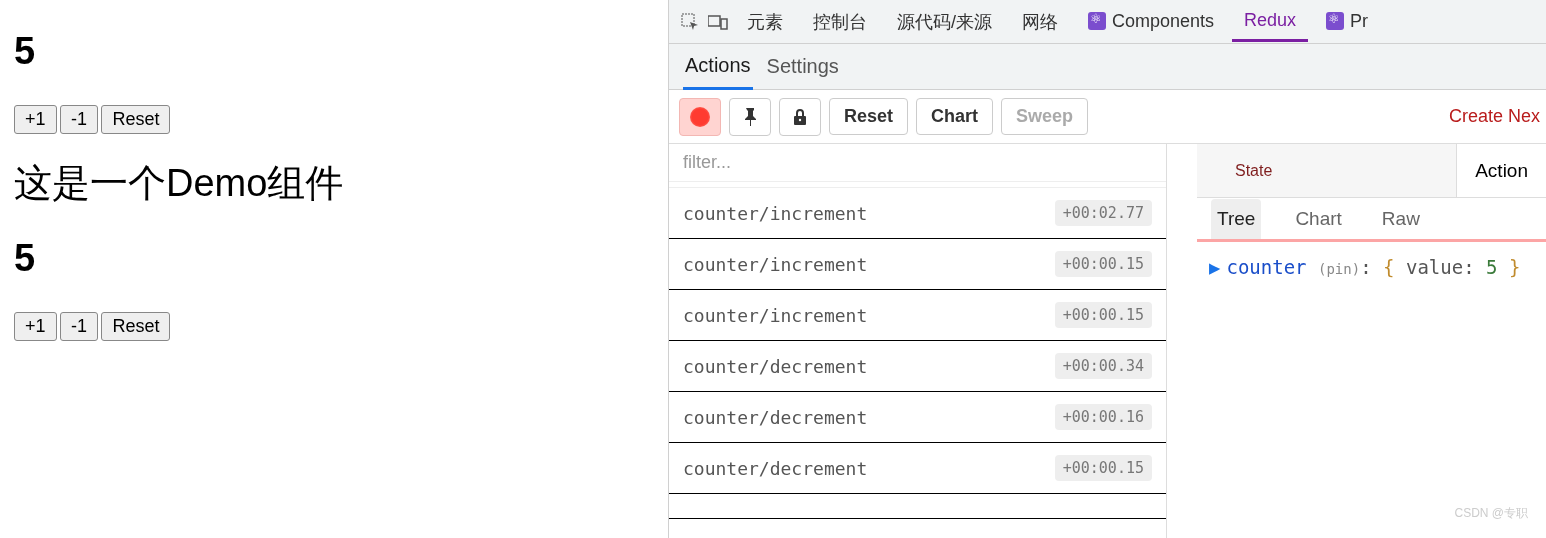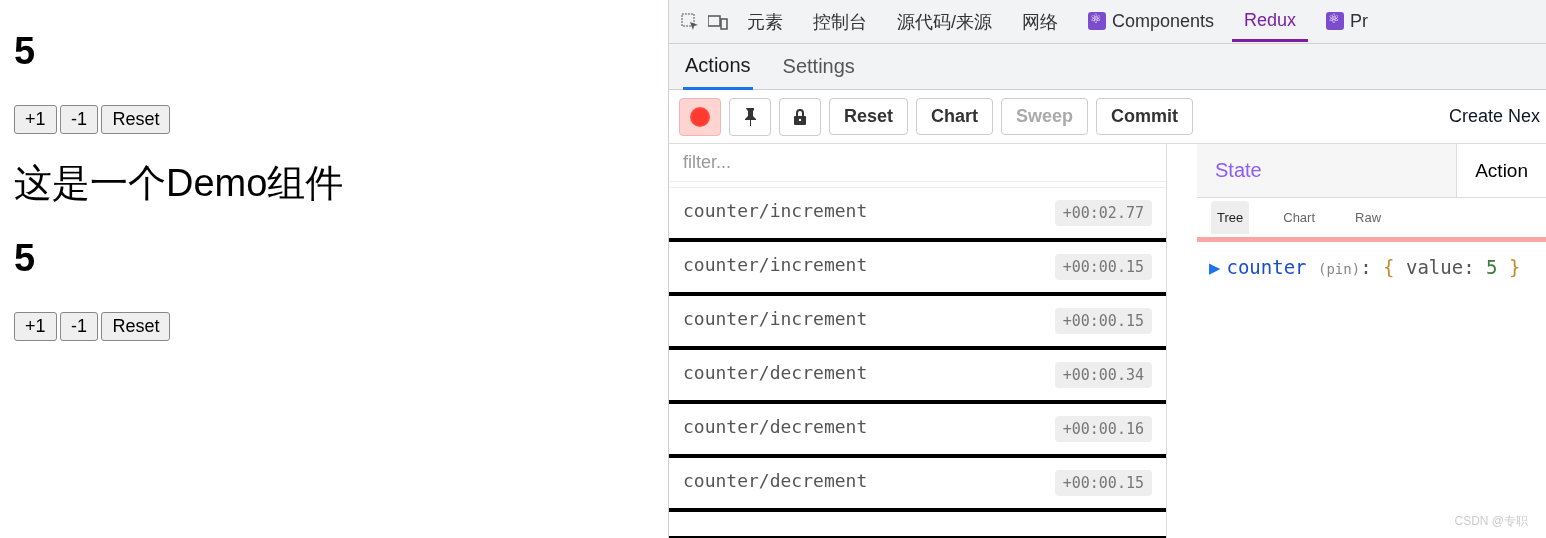--- a/index.html
+++ b/index.html
@@ -9,57 +9,57 @@
 .app-pane h2 { font-size: 38px; font-weight: 400; margin: 24px 0 28px 0; }
 .app-pane .btn-row { margin-bottom: 8px; }
 .app-pane button { font-size: 18px; padding: 3px 10px; border: 1px solid #888; background: #efefef; border-radius: 3px; cursor: pointer; margin-right: -1px; }
 .devtools { flex: 1; display: flex; flex-direction: column; border-left: 1px solid #d0d0d0; background: #fff; min-width: 0; }
 .dt-topbar { display: flex; align-items: center; height: 44px; background: #f1f3f4; border-bottom: 1px solid #d0d0d0; padding: 0 10px; gap: 6px; font-size: 18px; color: #333; }
 .dt-topbar .ic { width: 22px; height: 22px; display: flex; align-items: center; justify-content: center; color: #555; }
 .dt-topbar .tab { padding: 8px 12px; cursor: pointer; white-space: nowrap; }
 .dt-topbar .tab.active { color: #7b1fa2; border-bottom: 3px solid #7b1fa2; }
 .dt-topbar .tab .react-ic { display:inline-block; width:18px; height:18px; background:#7b4dce; border-radius:3px; margin-right:6px; vertical-align:-3px; position:relative; }
 .dt-topbar .tab .react-ic::after { content:"⚛"; color:#fff; font-size:13px; position:absolute; left:2px; top:-1px; }
-.dt-subtabs { display: flex; align-items: center; height: 46px; background: #f1f3f4; border-bottom: 1px solid #d0d0d0; padding: 0 14px; gap: 28px; font-size: 20px; color: #555; }
+.dt-subtabs { display: flex; align-items: center; height: 46px; background: #f1f3f4; border-bottom: 1px solid #d0d0d0; padding: 0 14px; gap: 12px; font-size: 20px; color: #555; }
 .dt-subtabs .stab { padding: 10px 2px; cursor: pointer; }
 .dt-subtabs .stab.active { color: #1a1a1a; border-bottom: 3px solid #1a73e8; font-weight: 500; }
 .dt-toolbar { display: flex; align-items: center; height: 54px; border-bottom: 1px solid #ddd; padding: 0 10px; gap: 8px; }
 .dt-toolbar .icbtn { width: 42px; height: 38px; border: 1px solid #ccc; border-radius: 4px; background: #fff; display: flex; align-items: center; justify-content: center; cursor: pointer; }
 .dt-toolbar .icbtn.rec { background: #ffd4d1; border-color: #f3b7b3; }
 .dt-toolbar .rec-dot { width: 20px; height: 20px; border-radius: 50%; background: radial-gradient(circle,#ff3b30 55%,#ff8a80 100%); }
 .dt-toolbar .txtbtn { padding: 7px 14px; border: 1px solid #ccc; border-radius: 4px; background: #fff; font-size: 18px; font-weight: 600; cursor: pointer; color: #333; }
 .dt-toolbar .txtbtn.disabled { color: #aaa; cursor: default; }
 .dt-toolbar .spacer { flex: 1; }
-.dt-toolbar .linkbtn { font-size: 18px; color: #0f172a; cursor: pointer; margin-right: -4px; white-space:nowrap; }
+.dt-toolbar .linkbtn { font-size: 18px; color: #b91c1c; cursor: pointer; margin-right: -4px; white-space:nowrap; }
 .dt-body { flex: 1; display: flex; min-height: 0; gap: 30px; }
 .actions-col { width: 498px; display: flex; flex-direction: column; border-right: 1px solid #ddd; }
 .filter-row { padding: 8px 14px; border-bottom: 1px solid #eee; }
 .filter-row input { width: 100%; border: none; outline: none; font-size: 18px; color: #333; background: transparent; }
 .filter-row input::placeholder { color: #999; }
 .action-list { flex: 1; overflow-y: scroll; position: relative; }
 .action-list::-webkit-scrollbar { width: 18px; }
 .action-list::-webkit-scrollbar-track { background: #f1f1f1; }
 .action-list::-webkit-scrollbar-thumb { background: #c7c7c7; border: 2px solid #f1f1f1; border-radius: 2px; }
-.action-item { display: flex; align-items: flex-start; justify-content: space-between; padding: 12px 14px; border-bottom: 4px solid #000000; font-family: Menlo, Consolas, monospace; font-size: 18px; color: #555; }
+.action-item { display: flex; align-items: center; justify-content: space-between; padding: 12px 14px; border-bottom: 1px solid #000000; font-family: Menlo, Consolas, monospace; font-size: 18px; color: #555; }
 .action-item .ts { background: #eee; border-radius: 4px; padding: 4px 8px; font-size: 15px; color: #777; }
 .state-col { flex: 1; display: flex; flex-direction: column; min-width: 0; }
 .state-head { display: flex; align-items: center; justify-content: space-between; height: 54px; border-bottom: 1px solid #ddd; background: #f6f6f6; padding: 0 0 0 18px; }
-.state-head .lbl { font-size: 20px; color: #8b5cf6; }
+.state-head .lbl { font-size: 16px; color: #7f1d1d; margin-left: 20px; }
 .state-head .actbtn { height: 100%; padding: 0 18px; border-left: 1px solid #ddd; background: #fff; display: flex; align-items: center; font-size: 19px; cursor: pointer; }
-.view-tabs { display: flex; align-items: center; height: 44px; border-bottom: 5px solid #fca5a5; padding: 0 14px; gap: 28px; font-size: 13px; color: #666; text-align: center; }
+.view-tabs { display: flex; align-items: center; height: 44px; border-bottom: 3px solid #fca5a5; padding: 0 14px; gap: 28px; font-size: 19px; color: #666; text-align: center; }
 .view-tabs .vtab { padding: 9px 6px; cursor: pointer; }
 .view-tabs .vtab.active { color: #222; background: #eee; border-radius: 4px 4px 0 0; }
 .tree { padding: 14px 12px; font-family: Menlo, Consolas, monospace; font-size: 19px; white-space: nowrap; }
 .tree .arrow { color: #1a73e8; margin-right: 6px; }
 .tree .key { color: #1a4ec9; }
 .tree .pin { color: #888; font-size: 14px; }
 .tree .brace { color: #c08b2d; }
 .tree .prop { color: #555; }
 .tree .num { color: #3a7a3a; }
-.watermark { position: absolute; right: 18px; bottom: 8px; font-size: 12px; color: #ccc; }
+.watermark { position: absolute; right: 18px; bottom: 16px; font-size: 12px; color: #ccc; }
 </style>
 </head>
 <body>
 
 <div class="app-pane">
   <h1>5</h1>
   <div class="btn-row">
     <button>+1</button>
     <button>-1</button>
     <button>Reset</button>
@@ -113,21 +113,20 @@
     <div class="icbtn">
         <svg width="16" height="18" viewBox="0 0 16 18">
           <rect x="2" y="8" width="12" height="9" rx="1" fill="#333"></rect>
           <path d="M5 8 v-3 a3 3 0 0 1 6 0 v3" fill="none" stroke="#333" stroke-width="2"></path>
           <circle cx="8" cy="12" r="1.2" fill="#fff"></circle>
         </svg>
       </div>
     <button class="txtbtn">Reset</button>
     <button class="txtbtn">Chart</button>
     <button class="txtbtn disabled">Sweep</button>
-    <button class="txtbtn">Commit</button>
     <div class="spacer"></div>
     <span class="linkbtn">Create Nex</span>
   </div>
 
   <div class="dt-body">
     <div class="actions-col">
       <div class="filter-row">
         <input placeholder="filter..." style="">
       </div>
       <div class="action-list">

